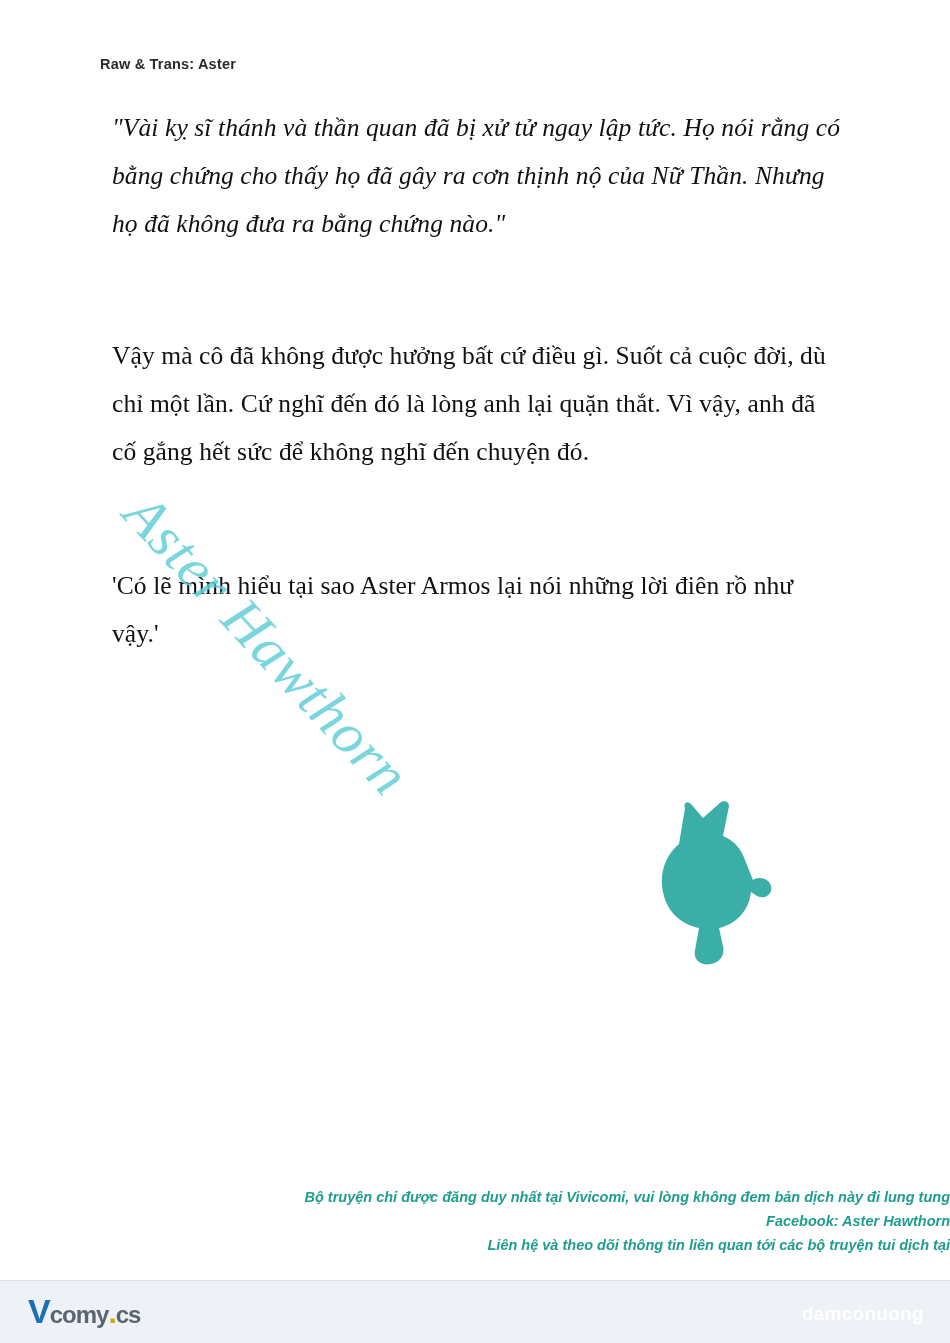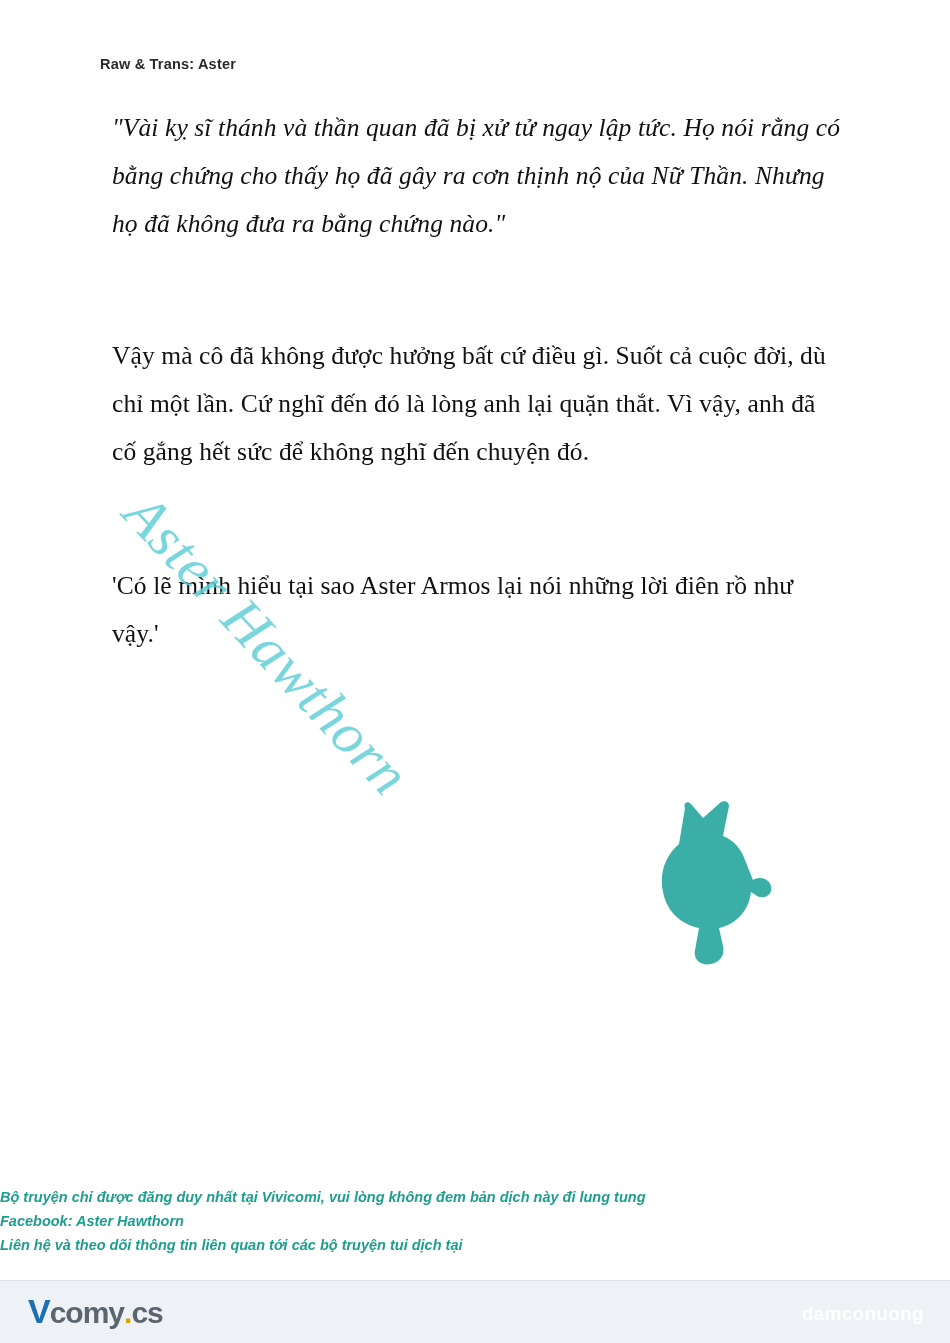--- a/index.html
+++ b/index.html
@@ -91,21 +91,21 @@
     height: 170px;
     opacity: 0.92;
   }
 
   
   .footer-note {
     position: absolute;
     left: 0;
     right: 0;
     top: 1185px;
-    text-align: left;
+    text-align: right;
     font-family: "Liberation Sans", sans-serif;
     font-size: 14.5px;
     font-weight: 700;
     font-style: italic;
     color: #1f9d8f;
     line-height: 24px;
   }
   .footer-note div { white-space: nowrap; }
 
   
@@ -129,21 +129,21 @@
     font-size: 30px;
     letter-spacing: -1px;
   }
   .logo .v {
     color: #1b6fb5;
     font-size: 34px;
     font-weight: 700;
   }
   .logo .rest {
     color: #5a6570;
-    font-size: 30px;
+    font-size: 24px;
   }
   .logo .dot {
     color: #d9a400;
     font-size: 30px;
   }
   .brand-right {
     position: absolute;
     right: 26px;
     bottom: 18px;
     font-family: "Liberation Sans", sans-serif;

